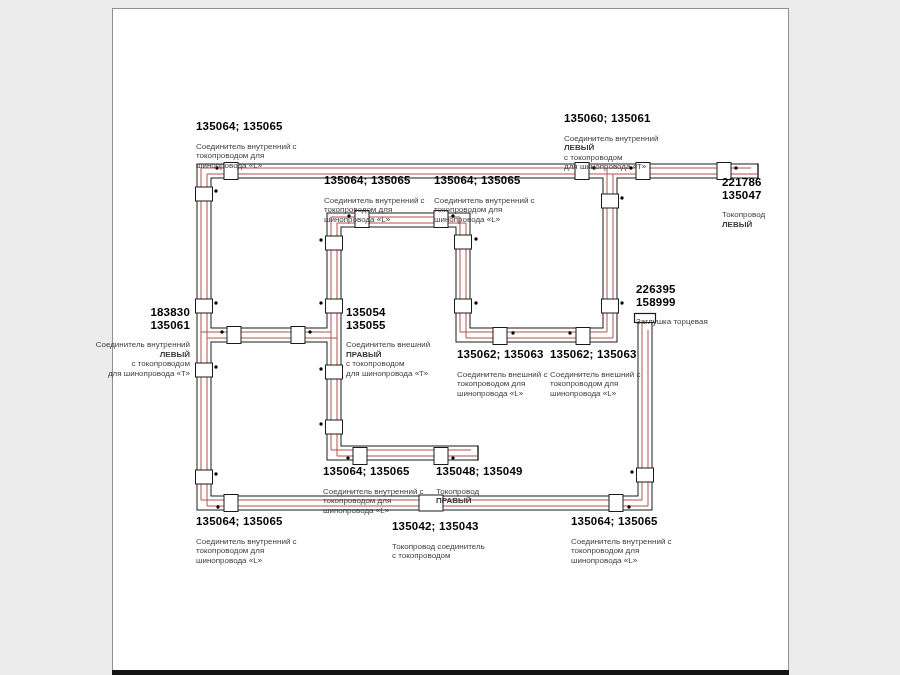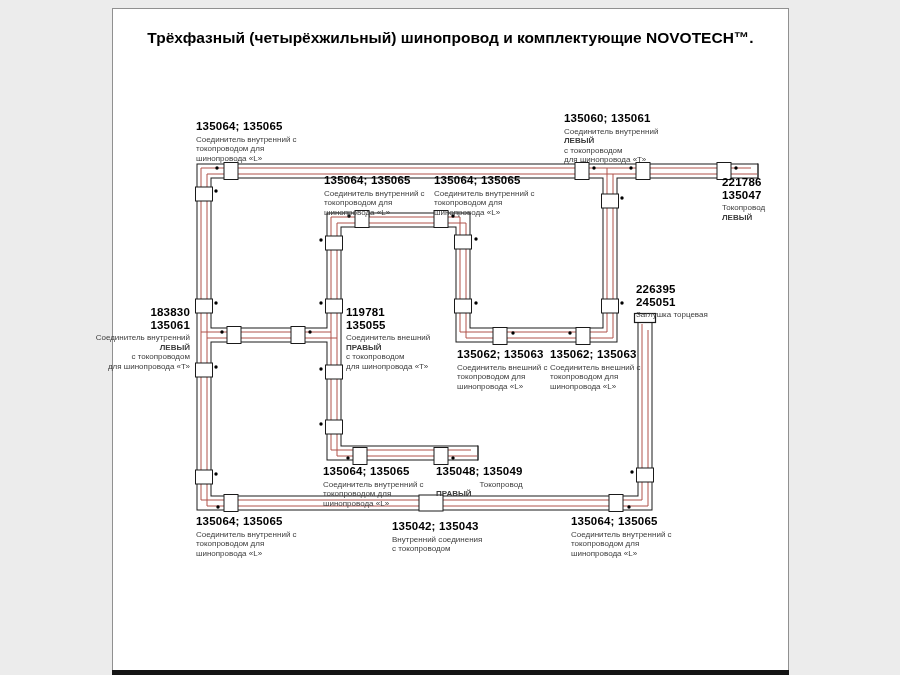--- a/index.html
+++ b/index.html
@@ -8,30 +8,29 @@
   .page{position:absolute;left:112px;top:8px;width:677px;height:667px;background:#ffffff;
         border:1px solid #909090;border-bottom:none;box-sizing:border-box;}
   .title{position:absolute;top:26px;left:112px;width:677px;text-align:center;
          font-weight:bold;font-size:15.5px;color:#000;line-height:24px;}
   #diagram-svg{position:absolute;left:0;top:0;width:900px;height:675px;}
   #labels{position:absolute;left:0;top:0;width:900px;height:498px;pointer-events:none;}
   .label{position:absolute;color:#000;}
   .label.right{text-align:right;}
   .label .num{font-size:11.5px;font-weight:bold;line-height:12.5px;white-space:nowrap;letter-spacing:0.2px;}
   .label .desc{font-size:8px;line-height:9.6px;color:#3c3c3c;white-space:nowrap;}
-  .label .num + .desc{margin-top:2px;text-align:right;}
+  .label .num + .desc{margin-top:9px;}
   .bottom-bar{position:absolute;left:112px;top:670px;width:677px;height:5px;background:#141414;}
 </style>
 </head>
 <body>
 
 <div class="canvas">
   <div class="page"></div>
   <div class="title">
-    <div>Трёхфазный (четырёхжильный) шинопровод и комплектующие NOVOTECH™.</div>
   </div>
   <svg id="diagram-svg" viewBox="0 0 900 675">
       <path d="M758,171 H204 V503 H645 V322" fill="none" stroke="#1a1a1a" stroke-width="15"></path>
       <path d="M478,453 H334 V220 H463 V335 H610 V171" fill="none" stroke="#1a1a1a" stroke-width="15"></path>
       <path d="M204,335 H334" fill="none" stroke="#1a1a1a" stroke-width="15"></path>
       <path d="M758,171 H204 V503 H645 V322" fill="none" stroke="#ffffff" stroke-width="13"></path>
       <path d="M478,453 H334 V220 H463 V335 H610 V171" fill="none" stroke="#ffffff" stroke-width="13"></path>
       <path d="M204,335 H334" fill="none" stroke="#ffffff" stroke-width="13"></path>
       <path d="M754,171 H204 V503 H645 V327" fill="none" stroke="#b0524a" stroke-width="1" transform="translate(3,3)"></path>
       <path d="M474,453 H334 V220 H463 V335 H610 V171" fill="none" stroke="#b0524a" stroke-width="1" transform="translate(3,3)"></path>
@@ -125,33 +124,33 @@
         <div class="desc">шинопровода «L»</div>
       </div>
       <div class="label" style="left: 434px; top: 174px;">
         <div class="num">135064; 135065</div>
         <div class="desc">Соединитель внутренний с</div>
         <div class="desc">токопроводом для</div>
         <div class="desc">шинопровода «L»</div>
       </div>
       <div class="label" style="left: 636px; top: 283px;">
         <div class="num">226395</div>
-        <div class="num">245051</div>
+        <div class="num">158999</div>
         <div class="desc">Заглушка торцевая</div>
       </div>
       <div class="label right" style="right: 710px; top: 306px;">
         <div class="num">183830</div>
         <div class="num">135061</div>
         <div class="desc">Соединитель внутренний</div>
         <div class="desc" style="font-weight: bold;">ЛЕВЫЙ</div>
         <div class="desc">с токопроводом</div>
         <div class="desc">для шинопровода «Т»</div>
       </div>
       <div class="label" style="left: 346px; top: 306px;">
-        <div class="num">119781</div>
+        <div class="num">135054</div>
         <div class="num">135055</div>
         <div class="desc">Соединитель внешний</div>
         <div class="desc" style="font-weight: bold;">ПРАВЫЙ</div>
         <div class="desc">с токопроводом</div>
         <div class="desc">для шинопровода «Т»</div>
       </div>
       <div class="label" style="left: 457px; top: 348px;">
         <div class="num">135062; 135063</div>
         <div class="desc">Соединитель внешний с</div>
         <div class="desc">токопроводом для</div>
@@ -175,21 +174,21 @@
         <div class="desc" style="font-weight: bold;">ПРАВЫЙ</div>
       </div>
       <div class="label" style="left: 196px; top: 515px;">
         <div class="num">135064; 135065</div>
         <div class="desc">Соединитель внутренний с</div>
         <div class="desc">токопроводом для</div>
         <div class="desc">шинопровода «L»</div>
       </div>
       <div class="label" style="left: 392px; top: 520px;">
         <div class="num">135042; 135043</div>
-        <div class="desc">Внутренний соединения</div>
+        <div class="desc">Токопровод соединитель</div>
         <div class="desc">с токопроводом</div>
       </div>
       <div class="label" style="left: 571px; top: 515px;">
         <div class="num">135064; 135065</div>
         <div class="desc">Соединитель внутренний с</div>
         <div class="desc">токопроводом для</div>
         <div class="desc">шинопровода «L»</div>
       </div>
     </div>
   <div class="bottom-bar"></div>

